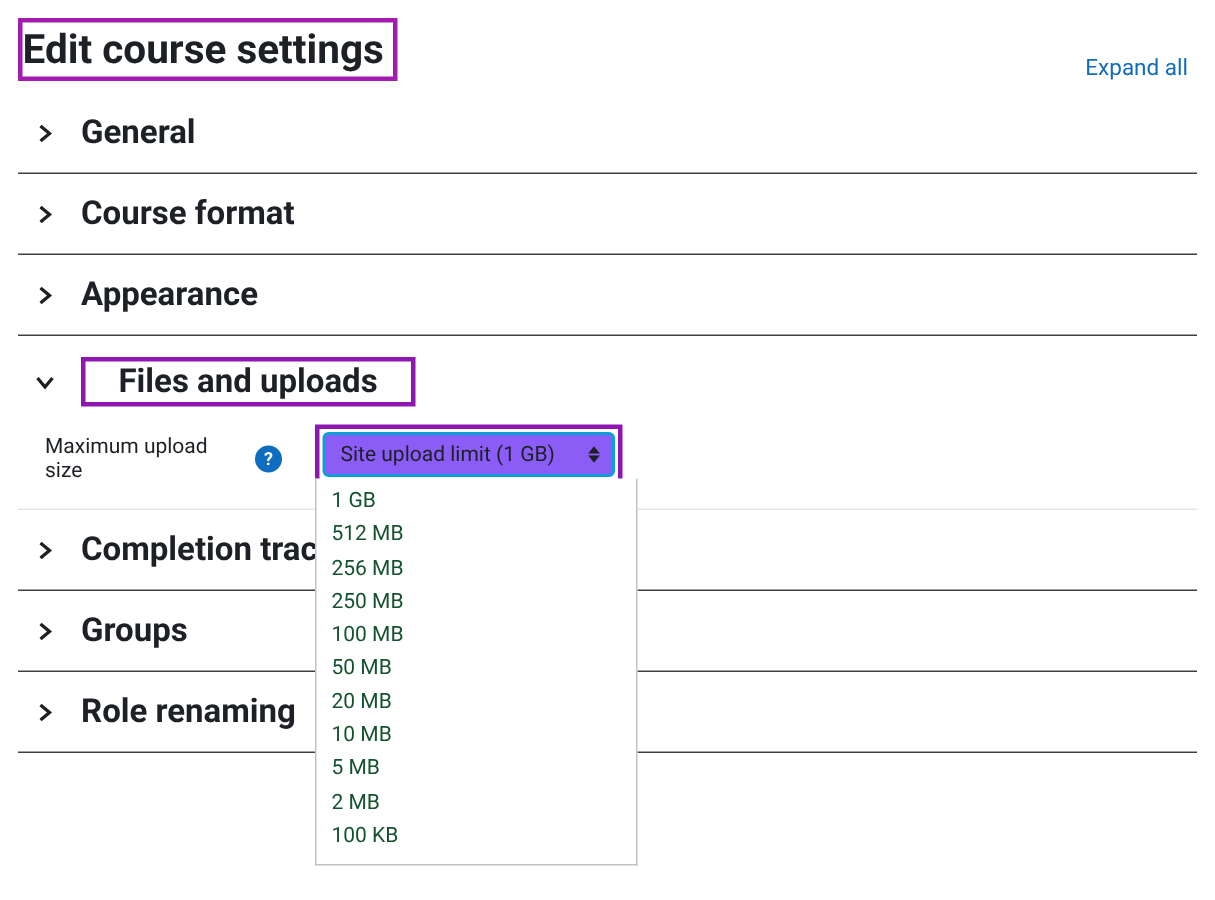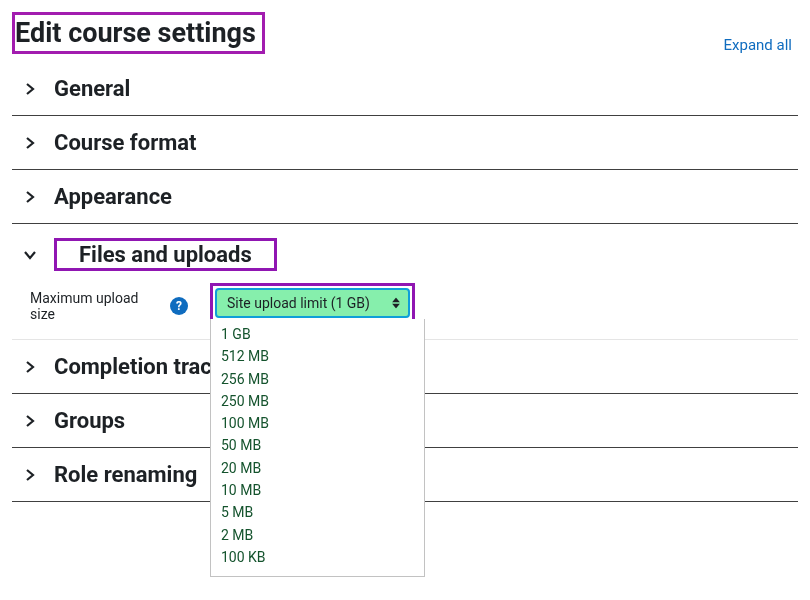--- a/index.html
+++ b/index.html
@@ -102,21 +102,21 @@
       display: inline-block;
     }
     .select-inner {
       border: 2px solid #0f9fd8;
       border-radius: 4px;
       padding: 5px 28px 5px 10px;
       font-size: 14px;
       color: #1d2125;
       position: relative;
       min-width: 195px;
-      background: #86efac;
+      background: #8b5cf6;
       cursor: pointer;
     }
     .select-arrows {
       position: absolute;
       right: 8px;
       top: 50%;
       transform: translateY(-50%);
       display: flex;
       flex-direction: column;
       gap: 1px;

